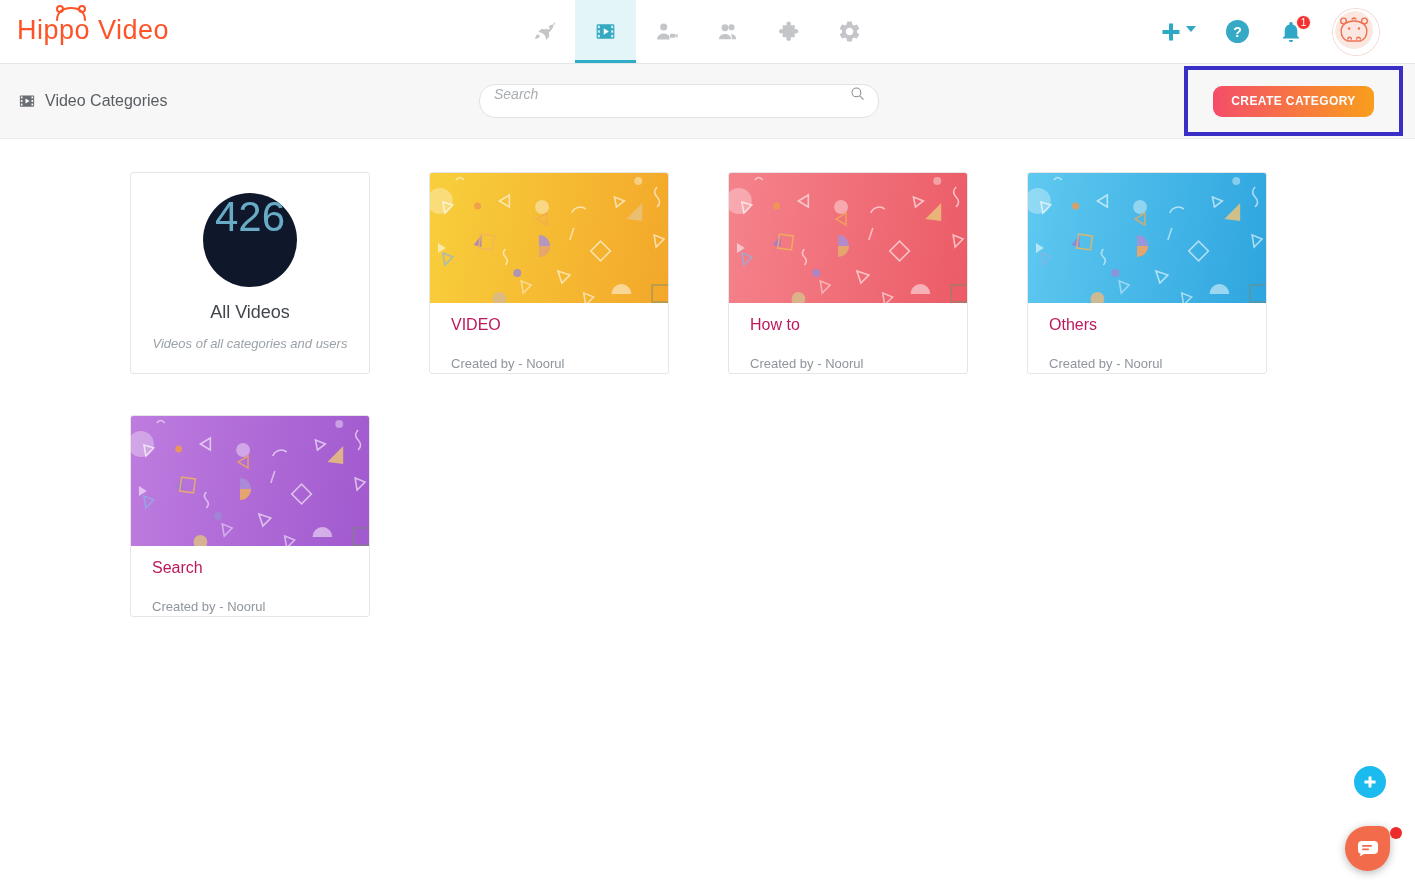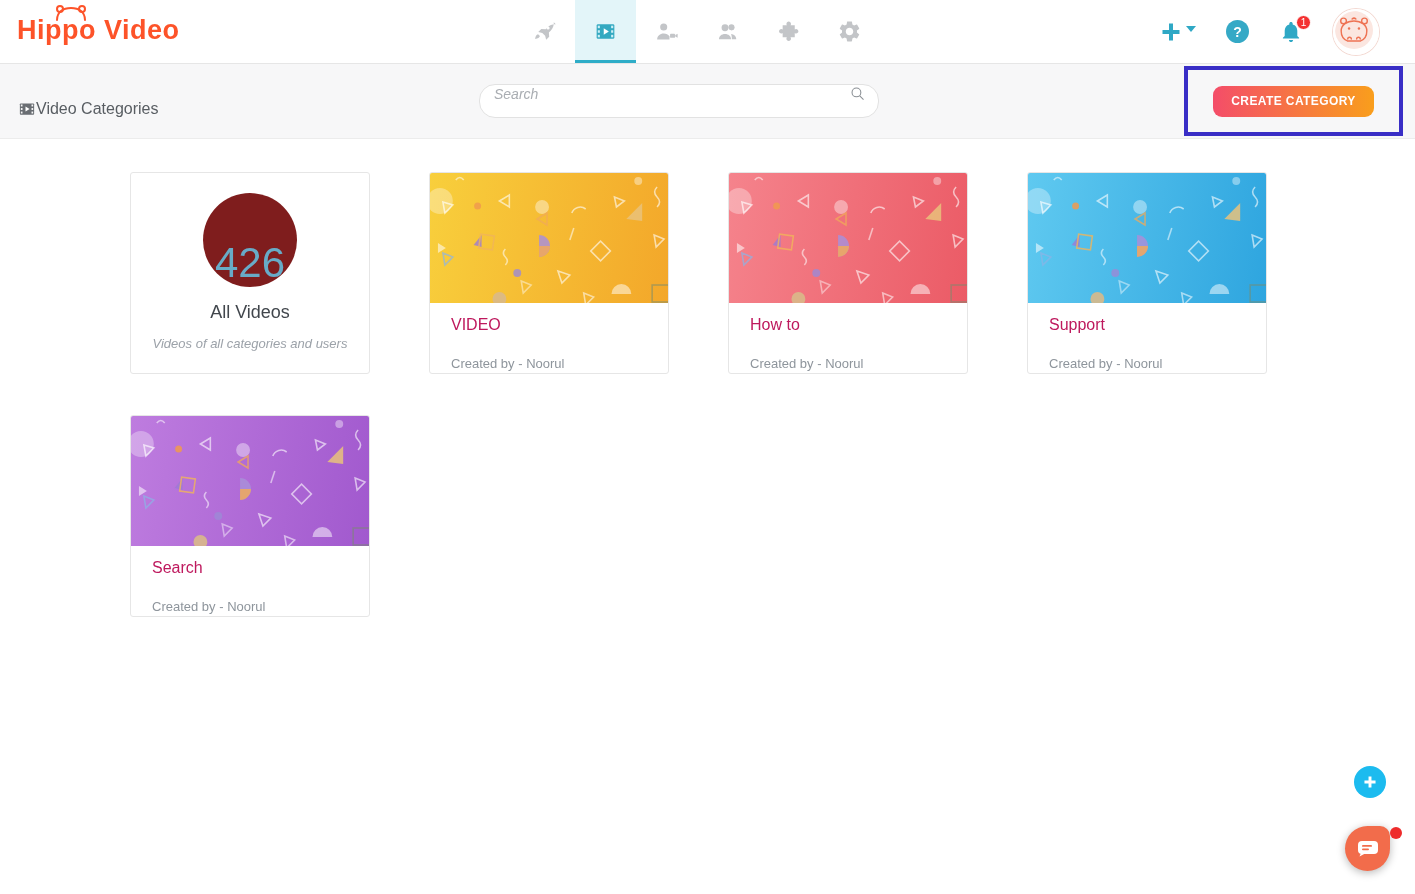--- a/index.html
+++ b/index.html
@@ -5,52 +5,52 @@
   html,body{margin:0;padding:0;}
   body{
     width:1415px;height:894px;position:relative;overflow:hidden;
     background:#ffffff;font-family:"Liberation Sans",sans-serif;
     -webkit-font-smoothing:antialiased;
   }
   
   .topbar{position:absolute;top:0;left:0;width:100%;height:63px;background:#fff;border-bottom:1px solid #e6e6e6;z-index:6;}
   .logo{position:absolute;left:17px;top:13px;display:flex;align-items:flex-end;cursor:pointer;}
   .logo-doodle{position:absolute;left:36px;top:-10px;}
-  .logo-text{font-size:27px;font-weight:700;color:#fd5329;letter-spacing:.5px;line-height:1.3;}
+  .logo-text{font-size:27px;font-weight:400;color:#fd5329;letter-spacing:.5px;line-height:1.3;}
   .tabs{position:absolute;left:514px;top:0;height:63px;display:flex;}
   .tab{width:61px;height:63px;display:flex;align-items:center;justify-content:center;position:relative;cursor:pointer;color:#c3c5c8;}
   .tab svg{width:25px;height:25px;fill:currentColor;}
   .tab.active{background:#e3f5f9;color:#34a9c1;}
   .tab.active::after{content:"";position:absolute;left:0;right:0;bottom:0;height:3px;background:#2fadc8;}
   .topbar-right{position:absolute;right:36px;top:0;height:63px;display:flex;align-items:center;gap:30px;}
   .plus-group{display:flex;align-items:center;color:#2fa8c5;cursor:pointer;}
   .plus-group svg{width:24px;height:24px;fill:currentColor;}
   .caret{width:0;height:0;border-left:5px solid transparent;border-right:5px solid transparent;border-top:6px solid #2fa8c5;margin-left:3px;margin-top:-6px;}
   .help-circle{width:23px;height:23px;border-radius:50%;background:#35a9c6;color:#fff;font-size:14px;font-weight:700;display:flex;align-items:center;justify-content:center;cursor:pointer;}
   .bell-wrap{position:relative;cursor:pointer;color:#2fa8c5;}
   .bell-wrap svg{width:24px;height:24px;fill:currentColor;display:block;}
   .badge{position:absolute;top:-5px;right:-8px;min-width:15px;height:15px;padding:0 2px;background:#f43131;border:1px solid #fff;border-radius:8px;color:#fff;font-size:10px;display:flex;align-items:center;justify-content:center;box-sizing:border-box;}
   .avatar{width:42px;height:42px;border-radius:50%;overflow:hidden;cursor:pointer;border:2px solid #fff;box-shadow:0 0 0 1px #f3d9d2;}
   
   .subheader{position:absolute;top:64px;left:0;width:100%;height:74px;background:#f7f7f8;border-bottom:1px solid #ececec;z-index:5;}
-  .page-title{position:absolute;left:18px;top:8px;height:74px;display:flex;align-items:center;color:#585d62;font-size:16px;}
+  .page-title{position:absolute;left:18px;top:0;height:74px;display:flex;align-items:center;gap:9px;color:#585d62;font-size:16px;}
   .page-title svg{width:18px;height:18px;}
   .search-box{position:absolute;left:479px;top:20px;width:400px;height:34px;background:#fff;border:1px solid #e2e2e2;border-radius:16px;display:flex;align-items:flex-start;padding:0 12px;box-sizing:border-box;}
   .search-input{flex:1;border:none;outline:none;background:transparent;font-size:14px;color:#555;font-family:"Liberation Sans",sans-serif;}
   .search-input::placeholder{color:#a9adb2;font-style:italic;}
   .search-box svg{width:17px;height:17px;stroke:#8a8f94;fill:none;stroke-width:1.5;}
   .annotation{position:absolute;right:12px;top:2px;width:219px;height:70px;border:4px solid #392ec6;box-sizing:border-box;display:flex;align-items:center;justify-content:center;}
   .create-btn{width:161px;height:31px;border:none;border-radius:9px;cursor:pointer;
     background:linear-gradient(90deg,#f44d69,#f99e1c);color:#fff;font-size:12px;font-weight:700;
     letter-spacing:.4px;font-family:"Liberation Sans",sans-serif;}
   
   .grid{position:absolute;top:172px;left:130px;width:1137px;display:flex;flex-wrap:wrap;gap:41px 59px;}
   .card{width:240px;height:202px;background:#fff;border:1px solid #e6e6e6;border-radius:3px;box-sizing:border-box;overflow:hidden;cursor:pointer;}
   .summary-card{display:flex;flex-direction:column;align-items:center;text-align:center;}
-  .count-circle{width:94px;height:94px;border-radius:50%;background:#7f1d1d;display:flex;align-items:flex-end;justify-content:center;margin-top:20px;}
+  .count-circle{width:94px;height:94px;border-radius:50%;background:#0f172a;display:flex;align-items:flex-start;justify-content:center;margin-top:20px;}
   .count{font-size:42px;color:#68abc7;font-weight:400;}
   .summary-title{font-size:18px;color:#41464c;margin-top:15px;}
   .summary-sub{font-size:13px;color:#9ca2a9;margin-top:13px;font-style:italic;}
   .thumb{height:130px;position:relative;}
   .thumb svg{position:absolute;inset:0;width:100%;height:100%;}
   .card-body{padding:13px 21px 0 21px;text-align:left;}
   .card-title{font-size:16px;color:#be185d;}
   .card-subtitle{font-size:13px;color:#8e959c;margin-top:22px;}
   
   .fab-plus{position:absolute;left:1354px;top:766px;width:32px;height:32px;border-radius:50%;background:#1cbbef;border:none;cursor:pointer;display:flex;align-items:center;justify-content:center;z-index:8;}
@@ -254,21 +254,21 @@
       <div class="card-subtitle card-subtitle-slot">Created by - Noorul</div>
     </div>
   </div>
     <div class="card category-card">
     <div class="thumb" style="background: linear-gradient(100deg, rgb(95, 201, 240), rgb(46, 165, 223));">
       <svg viewBox="0 0 240 130" preserveAspectRatio="none">
           <use href="#confetti"></use>
         </svg>
     </div>
     <div class="card-body">
-      <div class="card-title card-title-slot">Support</div>
+      <div class="card-title card-title-slot">Others</div>
       <div class="card-subtitle card-subtitle-slot">Created by - Noorul</div>
     </div>
   </div>
     <div class="card category-card">
     <div class="thumb" style="background: linear-gradient(100deg, rgb(190, 124, 223), rgb(161, 89, 206));">
       <svg viewBox="0 0 240 130" preserveAspectRatio="none">
           <use href="#confetti"></use>
         </svg>
     </div>
     <div class="card-body">

